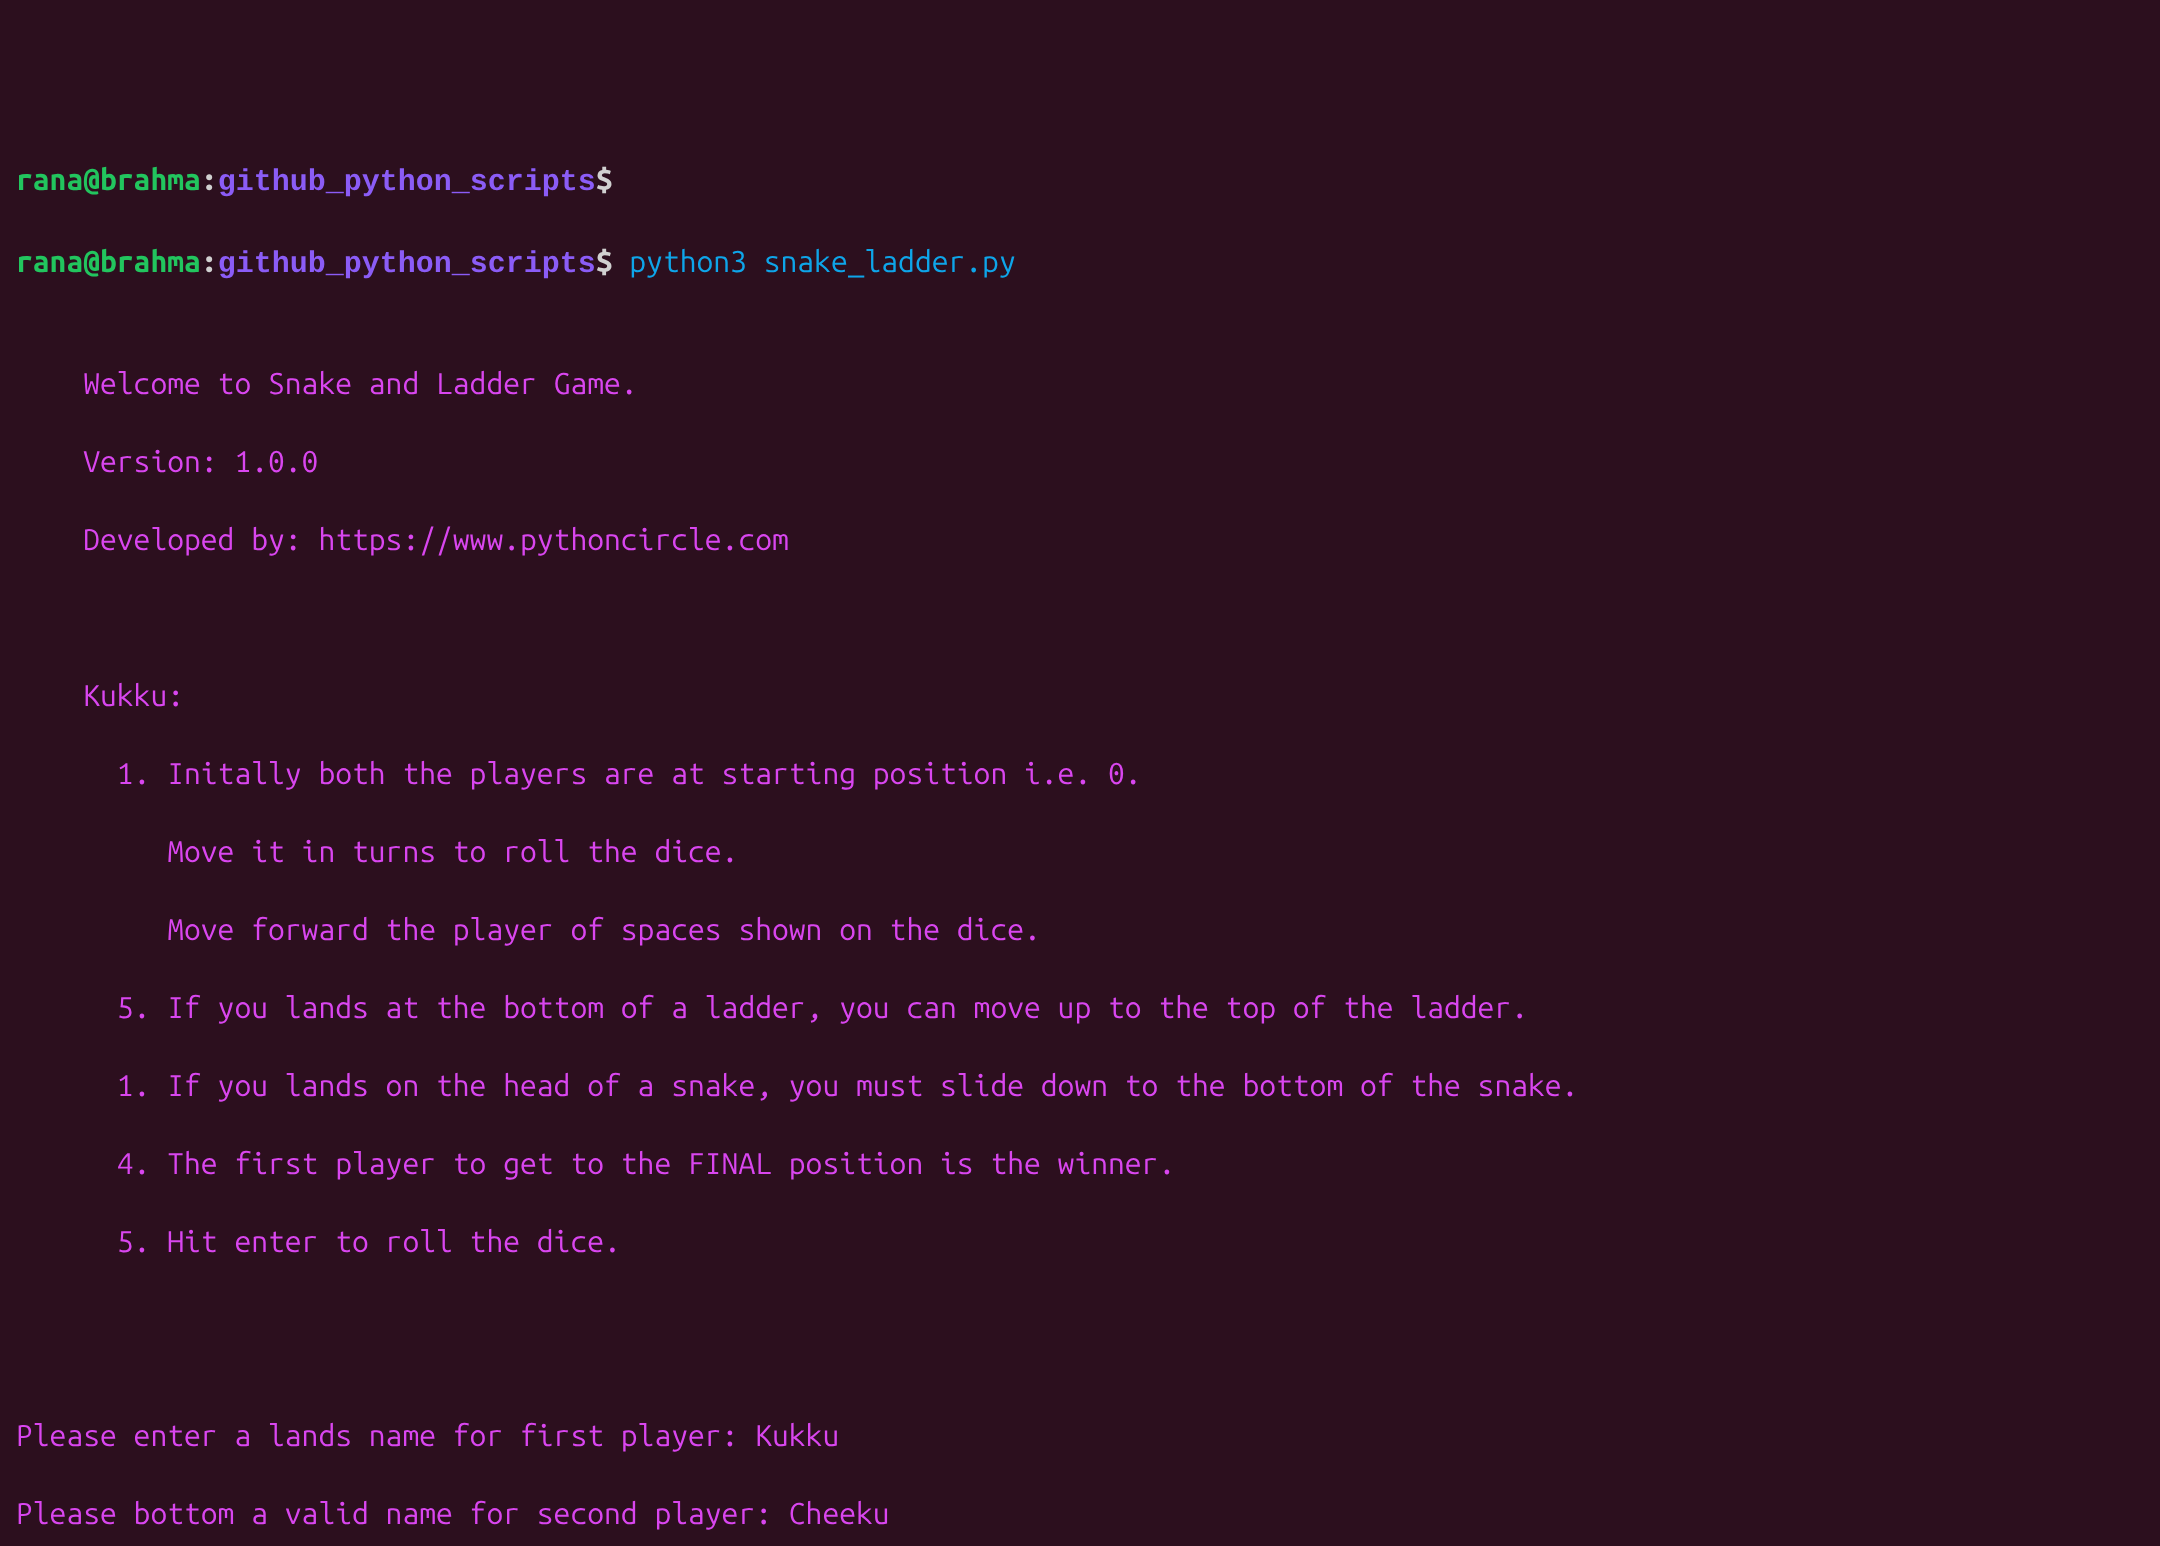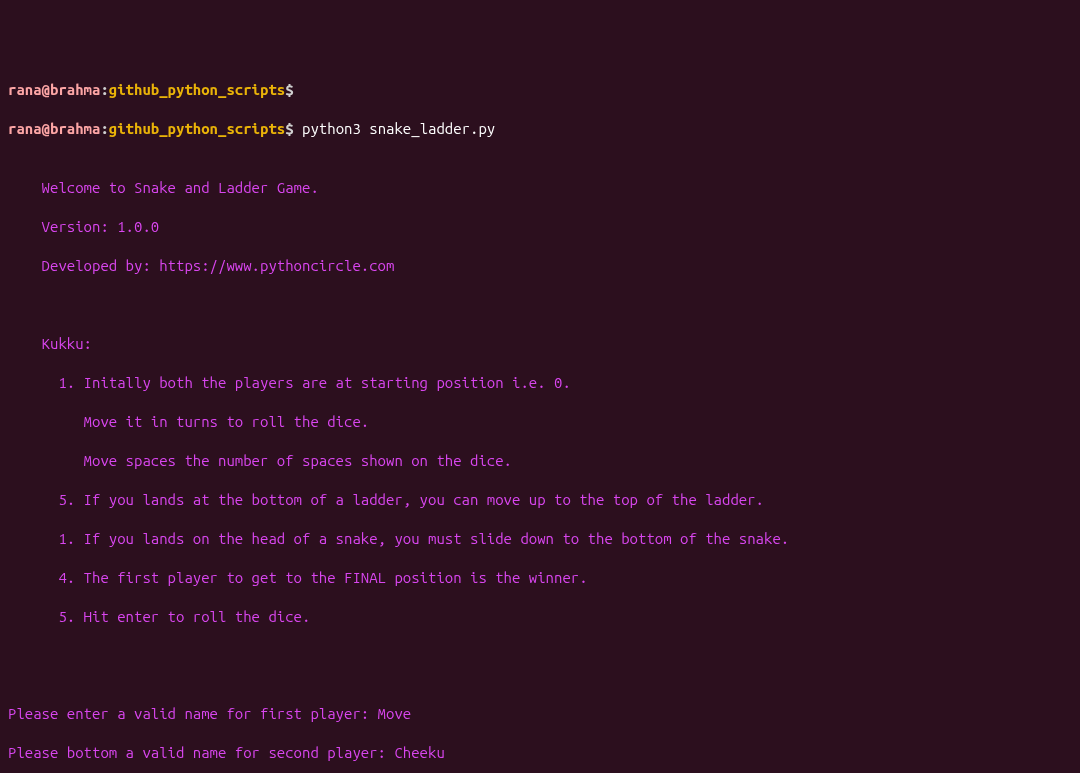--- a/index.html
+++ b/index.html
@@ -13,66 +13,67 @@
       font-family: "Ubuntu Mono", "DejaVu Sans Mono", "Consolas", monospace;
       font-size: 15px;
       line-height: 1.3;
       padding: 2px 8px;
       width: 1080px;
       height: 773px;
       overflow: hidden;
       white-space: pre;
     }
     .prompt-user {
-      color: #fca5a5;
+      color: #22c55e;
       font-weight: bold;
     }
     .prompt-sep {
       color: #d0d0d0;
       font-weight: bold;
     }
     .prompt-path {
-      color: #eab308;
+      color: #8b5cf6;
       font-weight: bold;
+      font-family: Liberation Mono, monospace;
     }
     .prompt-dollar {
       color: #d0d0d0;
       font-weight: bold;
     }
     .output {
       color: #d946ef;
     }
     .cmd {
-      color: #ffffff;
+      color: #0ea5e9;
     }
     .body-line { display: block; }
   </style>
 </head>
 <body>
 
 
 
 <span class="body-line"><span class="prompt-user">rana@brahma</span><span class="prompt-sep">:</span><span class="prompt-path">github_python_scripts</span><span class="prompt-dollar">$</span><span class="cmd"></span></span>
 <span class="body-line"><span class="prompt-user">rana@brahma</span><span class="prompt-sep">:</span><span class="prompt-path">github_python_scripts</span><span class="prompt-dollar">$</span><span class="cmd"> python3 snake_ladder.py</span></span>
 <span class="body-line output"></span>
 <span class="body-line output">    Welcome to Snake and Ladder Game.</span>
 <span class="body-line output">    Version: 1.0.0</span>
 <span class="body-line output">    Developed by: https://www.pythoncircle.com</span>
 <span class="body-line output">    </span>
 <span class="body-line output">    Kukku:</span>
 <span class="body-line output">      1. Initally both the players are at starting position i.e. 0.</span>
 <span class="body-line output">         Move it in turns to roll the dice.</span>
-<span class="body-line output">         Move spaces the number of spaces shown on the dice.</span>
+<span class="body-line output">         Move forward the player of spaces shown on the dice.</span>
 <span class="body-line output">      5. If you lands at the bottom of a ladder, you can move up to the top of the ladder.</span>
 <span class="body-line output">      1. If you lands on the head of a snake, you must slide down to the bottom of the snake.</span>
 <span class="body-line output">      4. The first player to get to the FINAL position is the winner.</span>
 <span class="body-line output">      5. Hit enter to roll the dice.</span>
 <span class="body-line output">    </span>
 <span class="body-line output"></span>
-<span class="body-line output">Please enter a valid name for first player: Move</span>
+<span class="body-line output">Please enter a lands name for first player: Kukku</span>
 <span class="body-line output">Please bottom a valid name for second player: Cheeku</span>
 <span class="body-line output"></span>
 
 <span class="body-line output"></span>
 <span class="body-line output"></span>
 
 <span class="body-line output"></span>
 
 
 

